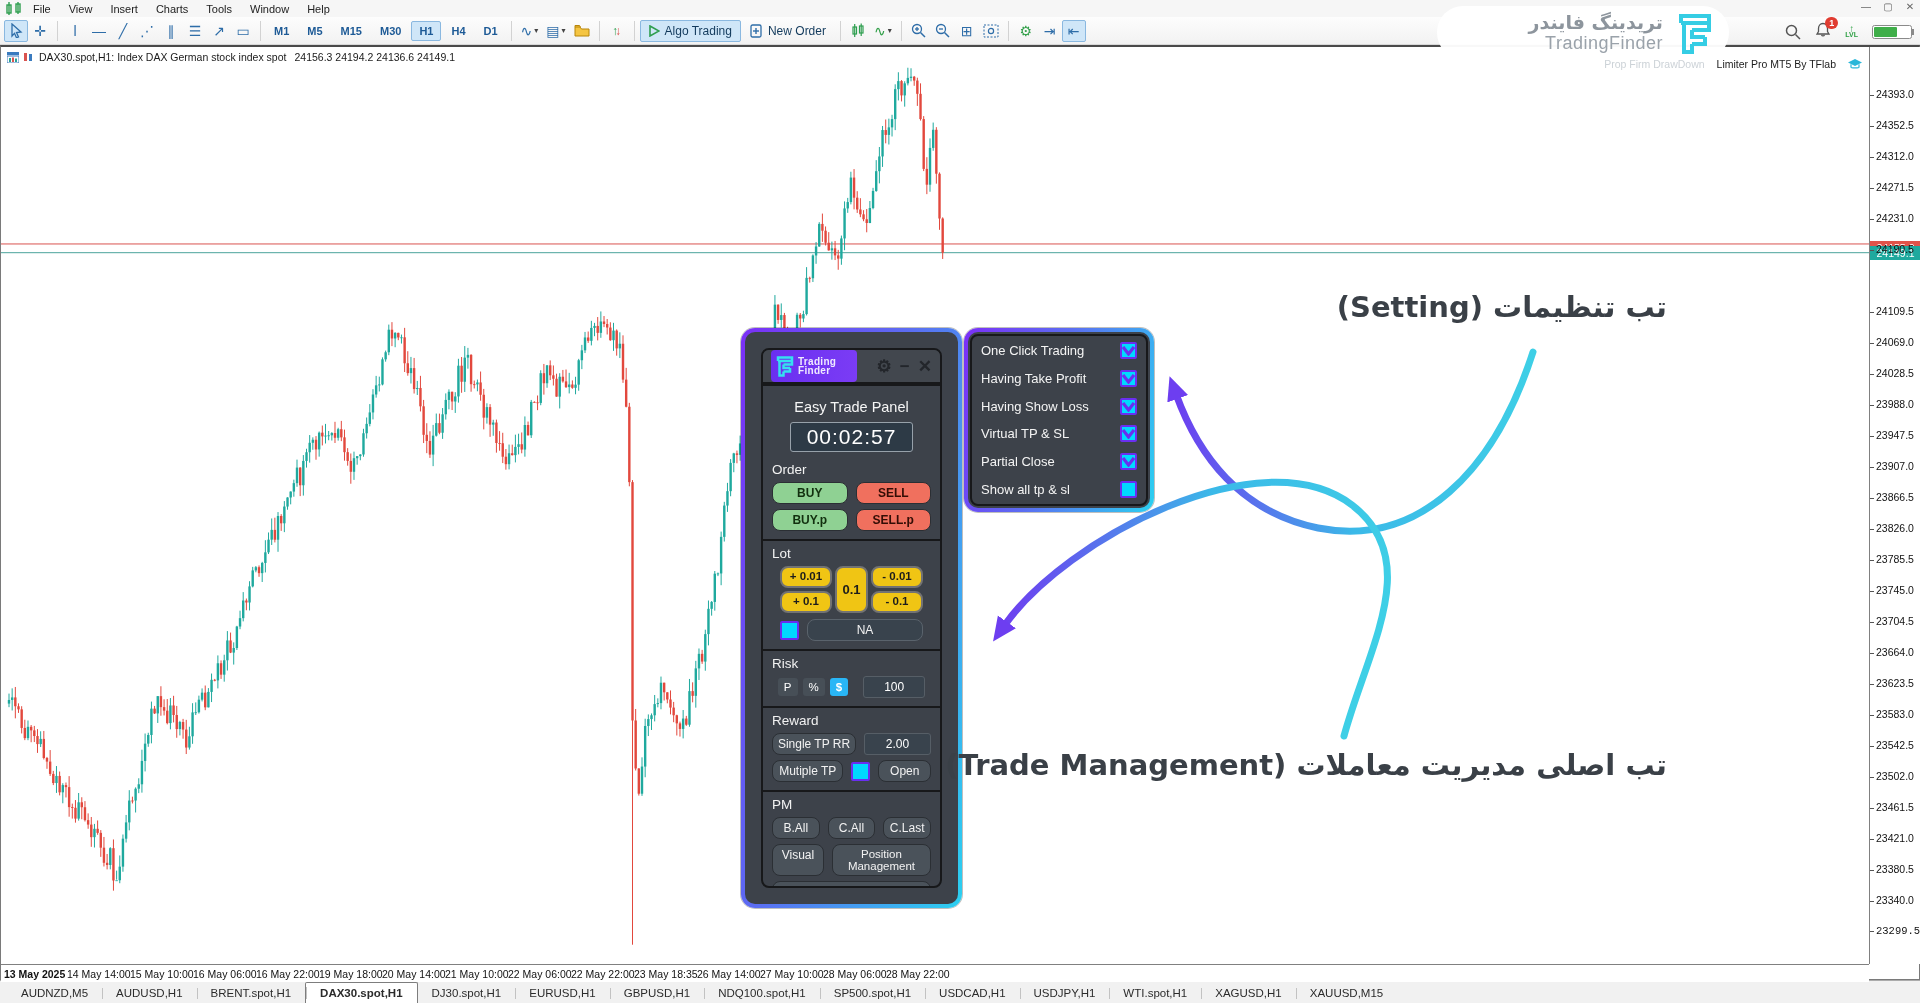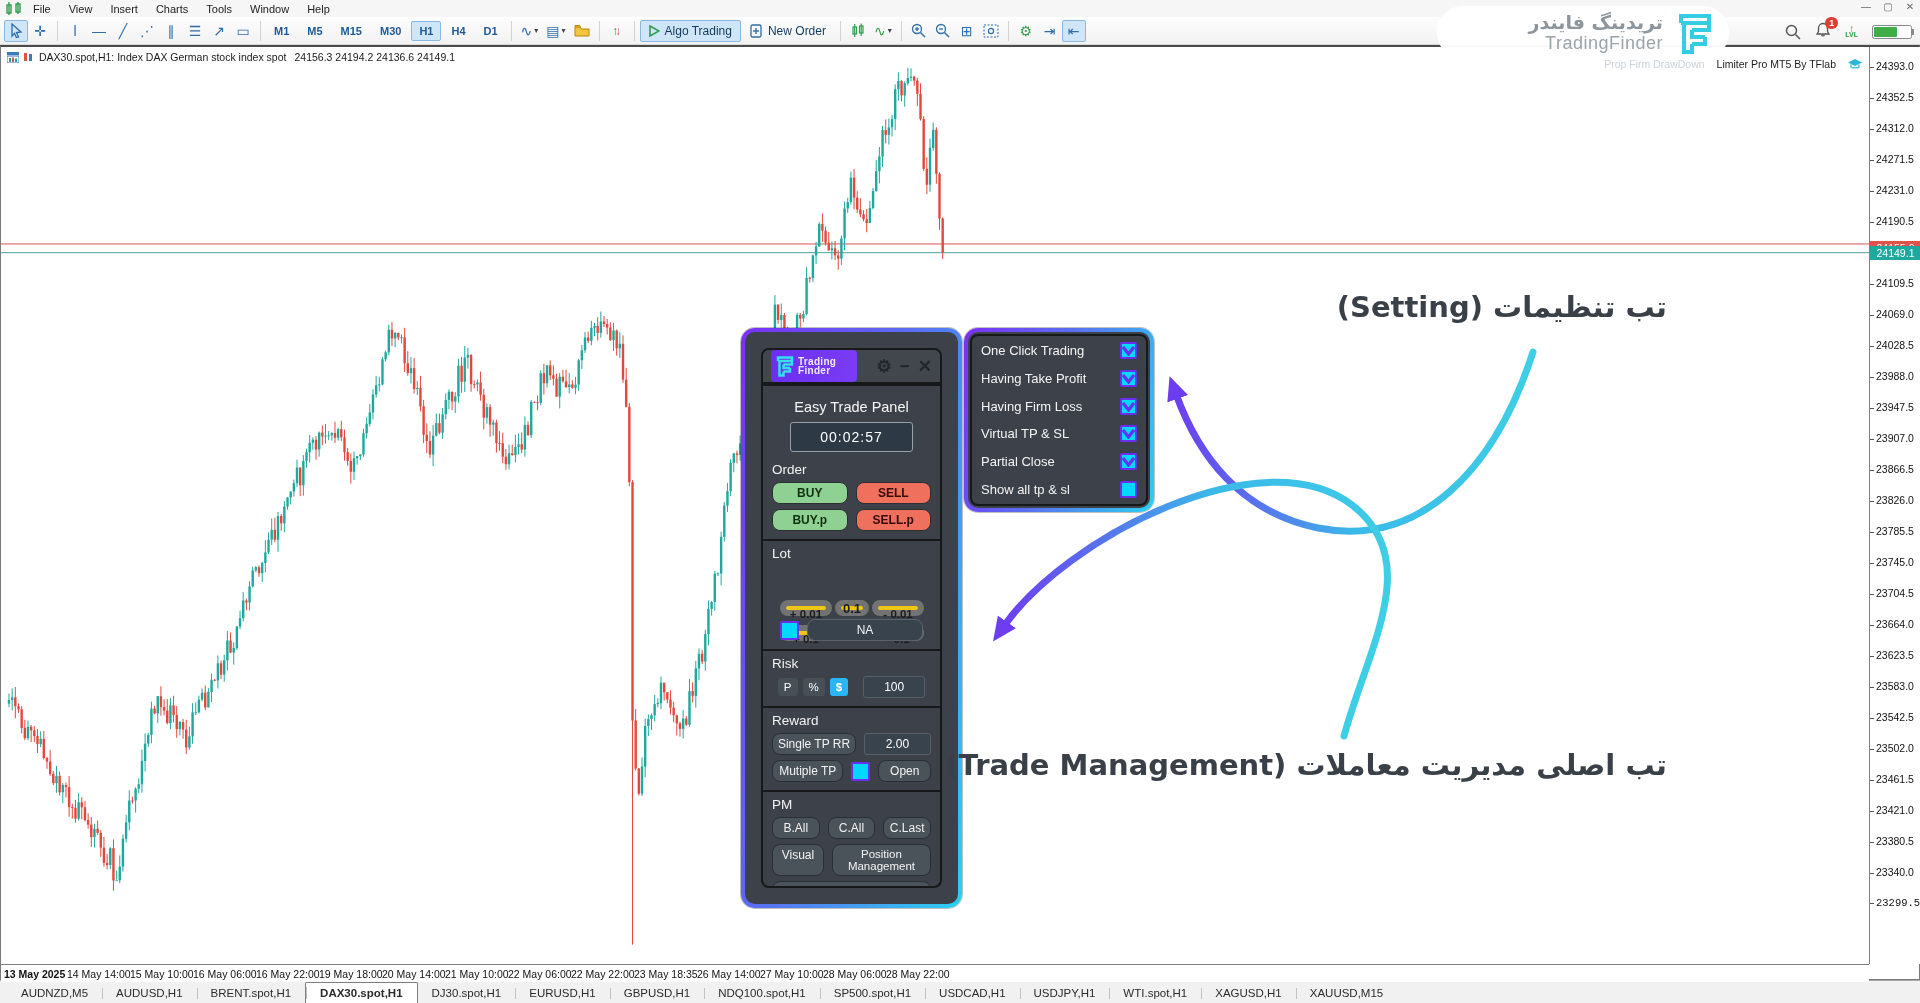--- a/index.html
+++ b/index.html
@@ -45,21 +45,21 @@
   #chart-title { position:absolute; left:6px; top:4px; display:flex; align-items:center;
     gap:4px; font-size:10.5px; color:#1a1a1a; z-index:3; }
   #chart-title .ohlc { margin-left:4px; }
   #credit { position:absolute; right:57px; top:11px; font-size:10.5px; color:#1c1c1c; z-index:3;
     display:flex; align-items:center; gap:12px;}
   #credit .faint { color:#ccd2d7; }
 
   
   #price-axis { position:absolute; left:1868px; top:0; width:51px; height:917px;
     border-left:1px solid #808080; background:#fff; z-index:2; }
-  .ytick { position:absolute; left:3px; font-size:10.5px; color:#111; white-space:nowrap; }
+  .ytick { position:absolute; left:3px; font-size:10.5px; color:#111; white-space:nowrap;margin-top:28px; }
   .ytick::before { content:""; display:inline-block; width:4px; height:1px; background:#555;
     vertical-align:middle; margin-right:2px; margin-left:-3px;}
   .price-label { position:absolute; left:0; width:51px; height:14px; color:#fff; font-size:10.5px;
     text-align:center; line-height:14px; }
   #ask-label { background:#e0534a; }
   #bid-label { background:#1fa99e; }
 
   
   #date-axis { position:absolute; left:0; top:917px; width:1868px; height:18px;
     border-top:1px solid #808080; background:#fff; z-index:2; }
@@ -87,28 +87,28 @@
     border-radius:4px; display:flex; align-items:center; padding:0 4px; gap:3px; }
   #tf-badge .glyph { color:#35e0f0; }
   #tf-badge .txt { font-size:10px; font-weight:bold; color:#efeaff; line-height:9.5px; letter-spacing:0.3px;}
   #panel-winbtns { display:flex; align-items:center; gap:8px; color:#23262b; font-weight:bold; }
   #panel-winbtns span { font-size:17px; line-height:17px; }
   .sec { border-top:2px solid #17181a; padding:5px 9px 8px 9px; }
   .sec:first-of-type { border-top:none; }
   .sec-label { font-size:13.5px; color:#f2f2f2; margin-bottom:5px; }
   #panel-title { text-align:center; font-size:14.5px; margin:8px 0 7px 0; color:#f5f5f5;}
   #timer-box { margin:0 18px 10px 18px; height:30px; background:#2d3a46; border:1px solid #97a1aa;
-    border-radius:3px; text-align:center; line-height:28px; font-size:14px; letter-spacing:1px; color:#fff; }
+    border-radius:3px; text-align:center; line-height:28px; font-size:21px; letter-spacing:1px; color:#fff; }
   .btn { background:#4a525a; border:1px solid #2b2f34; border-radius:8px; color:#f2f2f2;
     font-size:12px; text-align:center; padding:3px 4px; }
   .row { display:flex; gap:8px; margin-top:5px; }
   .row .btn { flex:1; }
   .btn-green { background:#8fd193; color:#12300f; font-weight:bold; }
   .btn-red { background:#f0705e; color:#330d05; font-weight:bold; }
-  .btn-yellow { background:#f0c514; color:#1c1c1c; border:6px solid #737373; font-weight:bold; font-size:11.5px; padding:2px;margin-top:34px;}
+  .btn-yellow { background:#f0c514; color:#1c1c1c; border:2px solid #737373; font-weight:bold; font-size:11.5px; padding:2px;}
   #lot-grid { display:grid; grid-template-columns:52px 1fr 52px; grid-template-rows:22px 22px;
     gap:3px; margin:2px 8px 6px 8px; }
   #lot-val { grid-row:1 / span 2; grid-column:2; display:flex; align-items:center; justify-content:center; font-size:13px;}
   .chk { width:19px; height:19px; background:#00d9ff; border:2px solid #6a2ff0; border-radius:2px;
     flex:none; display:flex; align-items:center; justify-content:center; }
   .chk svg { width:13px; height:11px; }
   #na-row { display:flex; align-items:center; gap:8px; margin:0 8px; }
   #na-btn { flex:1; background:#39434d; border:1px solid #5a636c; }
   #risk-row { display:flex; align-items:center; justify-content:center; gap:5px; margin-top:4px;}
   .risk-chip { background:#474f57; color:#fff; font-size:11.5px; border-radius:3px; padding:3px 6px; }
@@ -1079,21 +1079,21 @@
         </div>
         <div class="set-row">
           <span class="lbl">Having Take Profit</span>
           <div class="chk">
             <svg viewBox="0 0 13 11">
               <path d="M1,2 L6.5,9 L12,2" fill="none" stroke="#6a2ff0" stroke-width="3.2"></path>
             </svg>
           </div>
         </div>
         <div class="set-row">
-          <span class="lbl">Having Firm Loss</span>
+          <span class="lbl">Having Show Loss</span>
           <div class="chk">
             <svg viewBox="0 0 13 11">
               <path d="M1,2 L6.5,9 L12,2" fill="none" stroke="#6a2ff0" stroke-width="3.2"></path>
             </svg>
           </div>
         </div>
         <div class="set-row">
           <span class="lbl">Virtual TP &amp; SL</span>
           <div class="chk">
             <svg viewBox="0 0 13 11">

